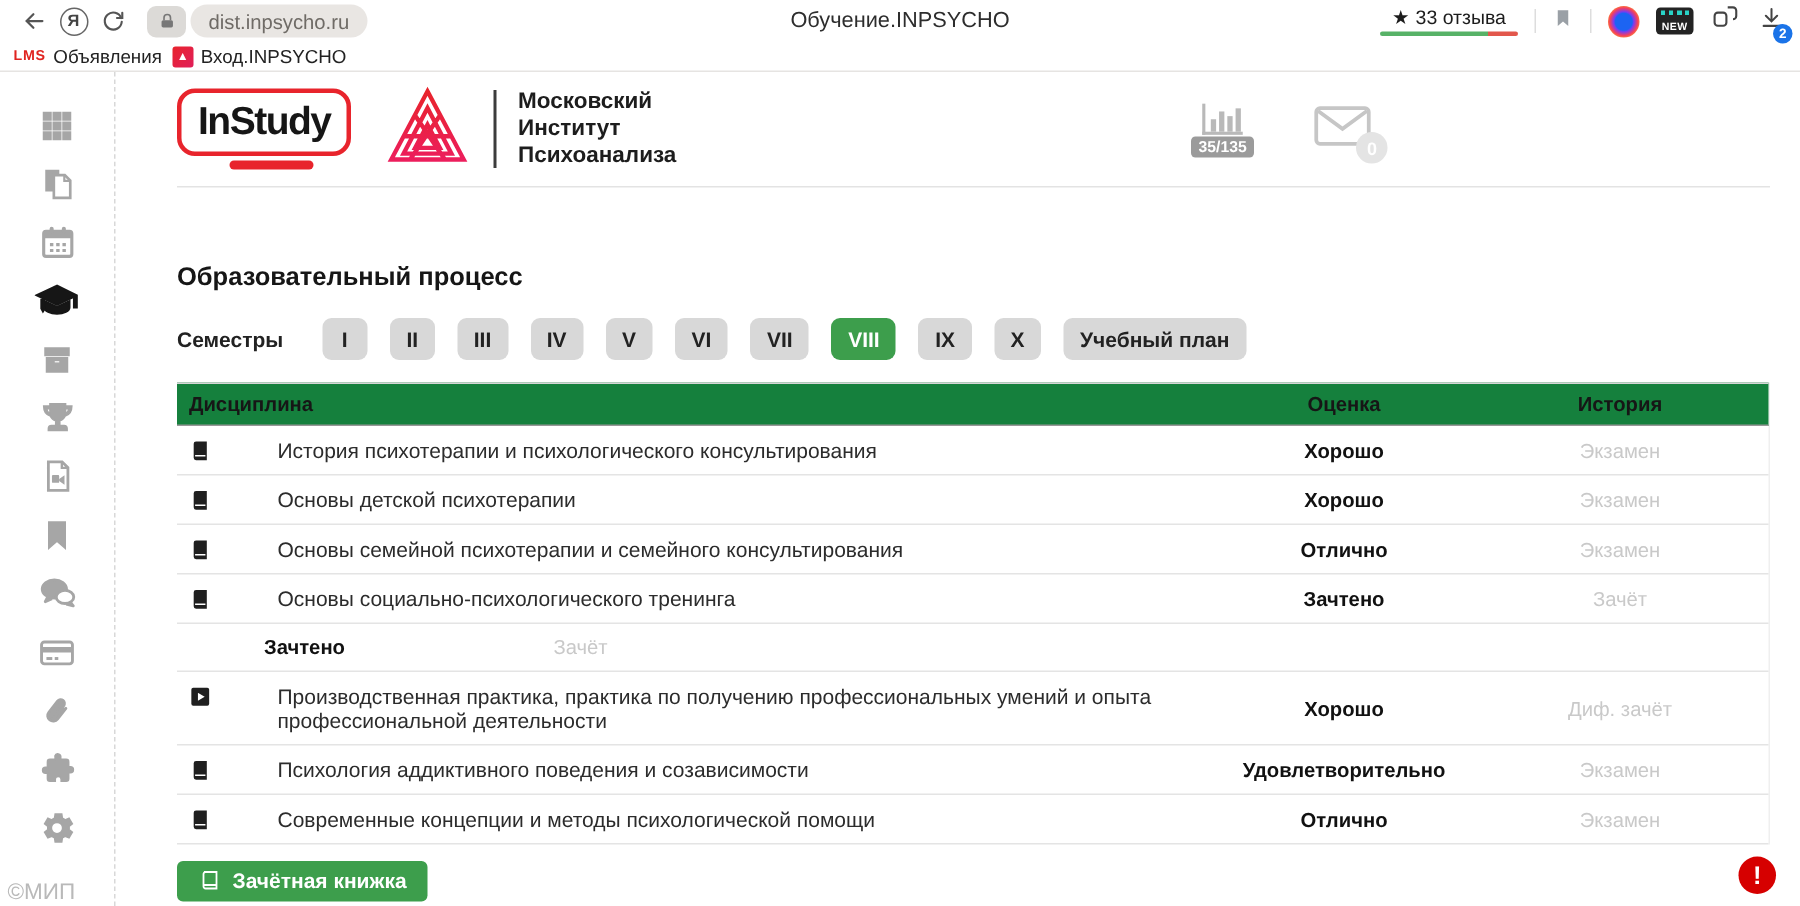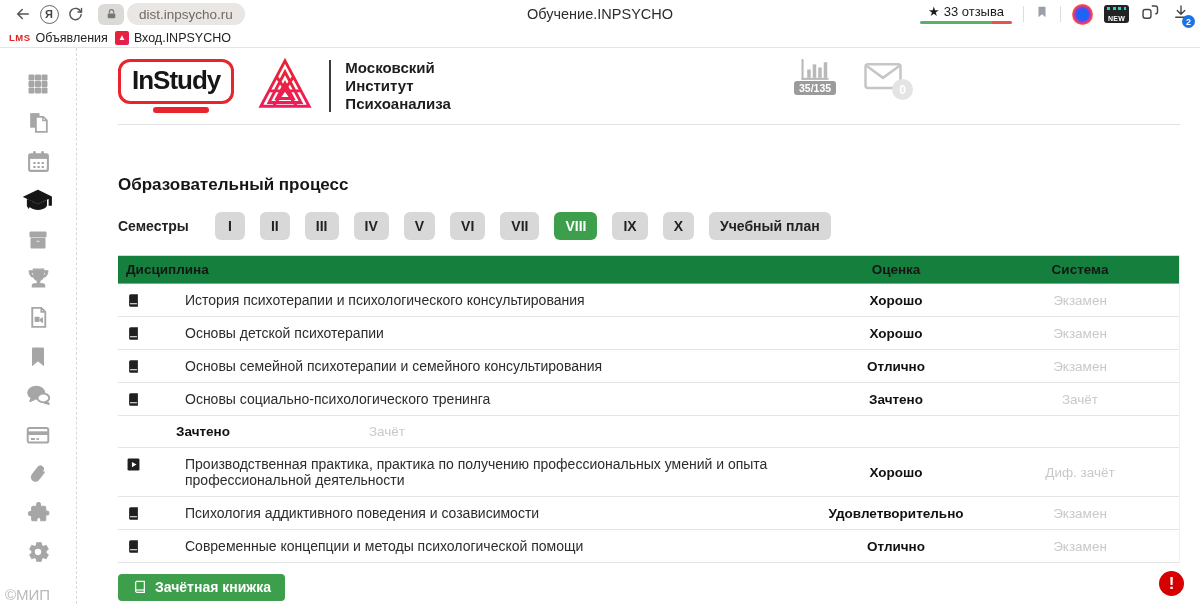--- a/index.html
+++ b/index.html
@@ -52,21 +52,21 @@
   .content { flex:1; position:relative; padding-left:41px; padding-right:20px; }
 
   .hdr-band { height:77px; display:flex; align-items:center; border-bottom:1px solid #e3e3e3; position:relative; }
   .instudy { border:3px solid #e8242c; border-radius:12px; padding:3px 11px 5px;
     font-size:26px; font-weight:bold; color:#161616; letter-spacing:-1px; }
   .instudy-wrap { display:flex; flex-direction:column; }
   .instudy-bar { height:6px; width:56px; background:#e8242c; border-radius:3px; margin:3px 0 0 35px; }
   .tri-logo { margin-left:22px; }
   .hdr-divider { width:2px; height:52px; background:#3c3c3c; margin:0 14px 0 15px; }
   .institute-name { font-weight:bold; font-size:15px; line-height:1.2; color:#1d1d1d; white-space:pre-line; }
-  .hdr-stats { position:absolute; left:676px; top:8px; display:flex; gap:26px; align-items:flex-end; }
+  .hdr-stats { position:absolute; left:676px; top:18px; display:flex; gap:38px; align-items:flex-start; }
   .stat-block { display:flex; flex-direction:column; align-items:center; cursor:pointer; }
   .stat-badge { background:#9b9b9b; color:#fff; font-size:10.5px; font-weight:bold;
     border-radius:3px; padding:1px 5px; margin-top:-2px; }
   .mail-block { position:relative; cursor:pointer; margin-top:3px; }
   .mail-badge { position:absolute; right:-9px; bottom:-5px; width:21px; height:21px; border-radius:50%;
     background:#e4e4e4; color:#fff; font-size:12px; font-weight:bold; display:flex; align-items:center; justify-content:center; }
 
   .page-title { margin-top:50px; font-size:17px; font-weight:bold; color:#161616; }
 
   .sem-row { margin-top:17px; display:flex; align-items:center; gap:15px; }
@@ -320,21 +320,21 @@
           <div class="sem-btn">IX</div>
           <div class="sem-btn">X</div>
           <div class="sem-btn">Учебный план</div>
         </div>
     </div>
 
     <div class="grades-table">
       <div class="t-head">
         <div class="c-disc">Дисциплина</div>
         <div class="c-grade">Оценка</div>
-        <div class="c-sys">Система</div>
+        <div class="c-sys">История</div>
       </div>
       <div>
           <div class="t-row">
             <div class="c-disc">
               <span class="row-icon">
                 <svg width="15" height="15" viewBox="0 0 24 24" fill="#1f1f1f">
                   <path d="M7.5 2H19v20H7.5A2.5 2.5 0 0 1 5 19.5v-15A2.5 2.5 0 0 1 7.5 2z"></path>
                   <path d="M6.5 17.2h11" stroke="#fff" stroke-width="1.6"></path>
                 </svg>
               </span>

